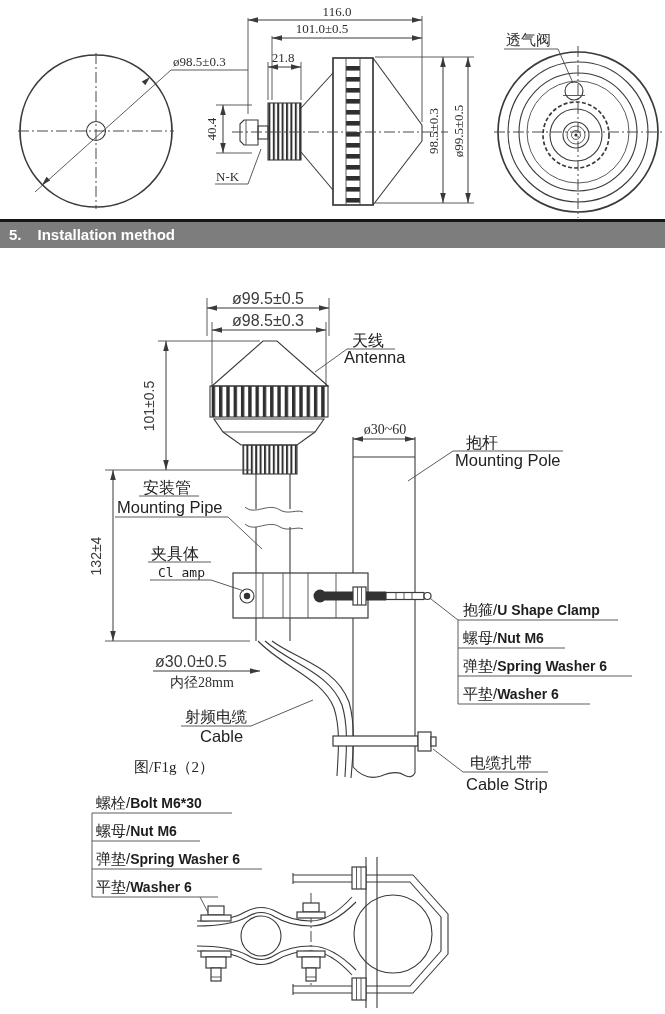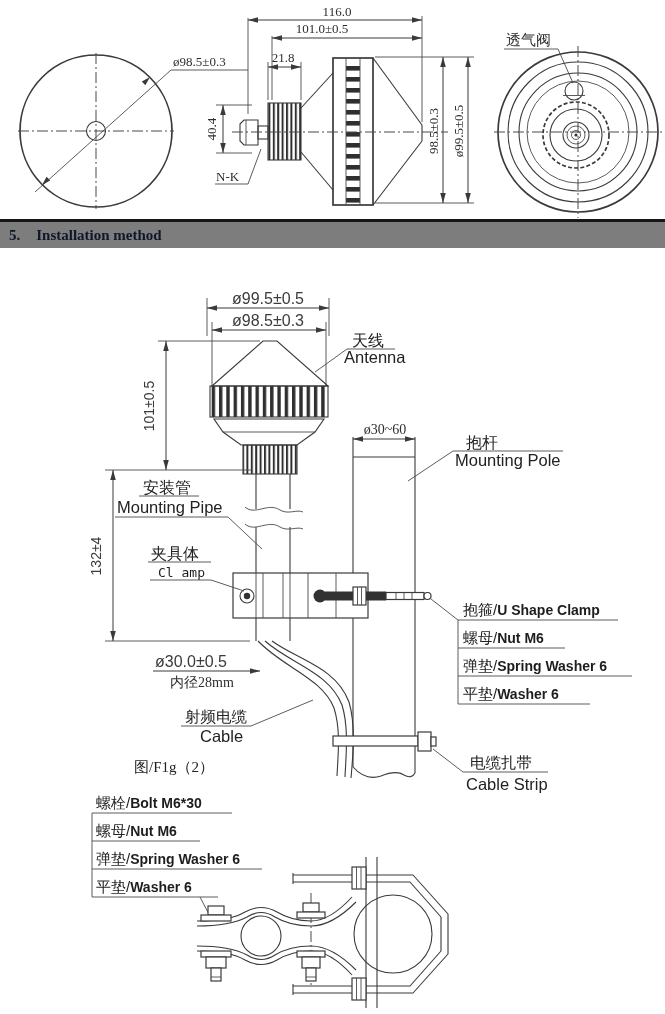--- a/index.html
+++ b/index.html
@@ -18,22 +18,22 @@
   .dimF{font-size:16px;fill:#3b3b3b;}
   .dimR{font-size:14px;fill:#3b3b3b;}
   .dimT{font-family:"Liberation Serif",serif;font-size:14px;}
   .cnL{font-size:16px;fill:#222;}
   .enL{font-size:16.5px;fill:#222;}
   .mono{font-family:"DejaVu Sans Mono",monospace;font-size:13px;fill:#222;}
   .rowCn{font-size:15px;fill:#222;}
   .rowEn{font-size:14px;font-weight:600;fill:#1d1d1d;}
   .cap{font-family:"Liberation Serif",serif;font-size:15px;fill:#222;}
   .hdr{position:absolute;left:0;top:219px;width:665px;height:29px;background:#7d7d7d;
-       border-top:3px solid #161616;box-sizing:border-box;color:#0f172a;
-       font-family:Liberation Serif, serif;font-weight:bold;font-size:15px;line-height:26px;}
+       border-top:3px solid #161616;box-sizing:border-box;color:#ffffff;
+       font-family:Liberation Sans, sans-serif;font-weight:bold;font-size:15px;line-height:26px;}
   .hdr .num{margin-left:9px;margin-right:16px;}
 </style>
 </head>
 <body>
 
 <div class="page">
 
   <svg width="665" height="218" viewBox="0 0 665 218">
     <defs>
       <marker id="ah" markerUnits="userSpaceOnUse" markerWidth="11" markerHeight="8" viewBox="0 0 11 8" refX="10.4" refY="4" orient="auto-start-reverse">

